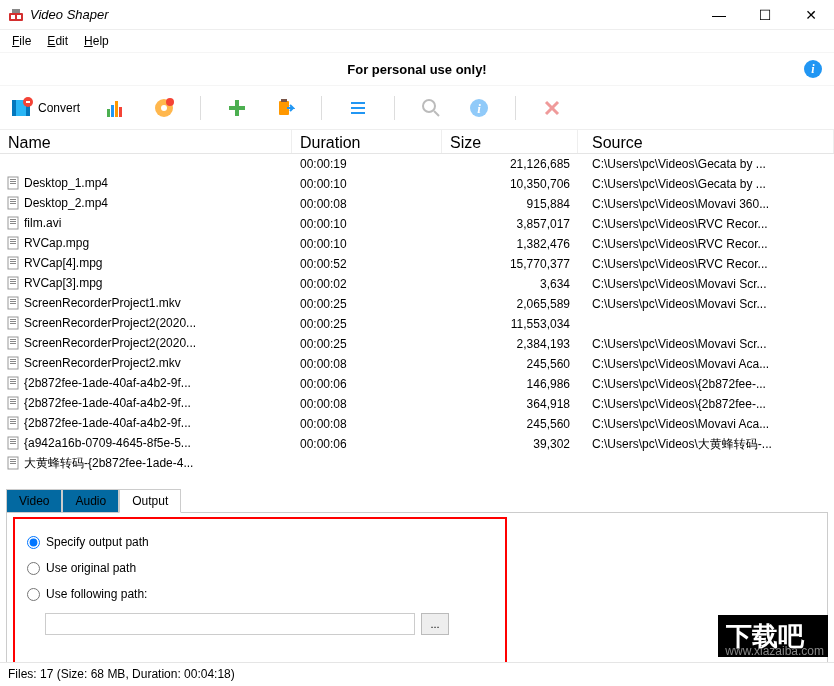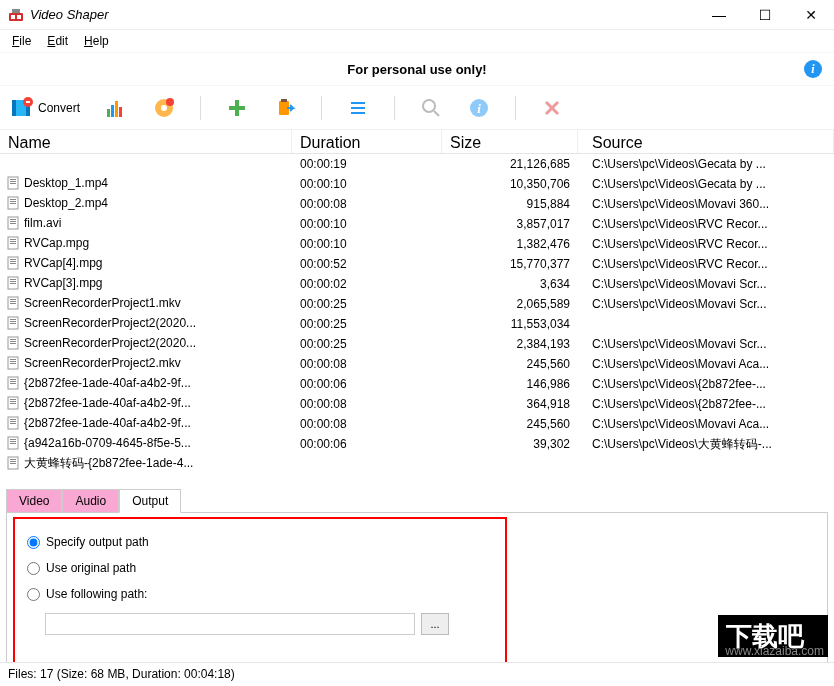--- a/index.html
+++ b/index.html
@@ -28,21 +28,21 @@
 .col-source { flex: 1; padding-left: 14px !important; }
 .table-body { }
 .row { height: 20px; display: flex; align-items: center; font-size: 12px; padding: 0; }
 .row .col-name { display: flex; align-items: center; gap: 4px; padding-left: 6px; white-space: nowrap; overflow: hidden; margin-top: 38px; }
 .row .col-duration { padding-left: 8px; }
 .row .col-size { text-align: right; padding-right: 8px; }
 .row .col-source { padding-left: 14px; white-space: nowrap; overflow: hidden; }
 .file-icon { width: 14px; height: 14px; display: inline-flex; flex-shrink: 0; }
 .tabs-area { position: absolute; bottom: 26px; left: 6px; right: 6px; top: 488px; }
 .tab-strip { display: flex; height: 24px; }
-.tab { padding: 4px 12px; border: 1px solid #ccc; border-bottom: none; background: #f9a8d4; font-size: 12px; position: relative; top: 1px; }
+.tab { padding: 4px 12px; border: 1px solid #ccc; border-bottom: none; background: #0369a1; font-size: 12px; position: relative; top: 1px; }
 .tab.active { background: #fff; border-bottom: 1px solid #fff; z-index: 2; }
 .tab-content { border: 1px solid #ccc; padding: 16px 20px; height: 160px; position: relative; }
 .highlight-box { position: absolute; border: 2px solid #f00; top: 4px; left: 6px; right: 320px; bottom: 4px; pointer-events: none; }
 .radio-row { display: flex; align-items: center; height: 26px; gap: 6px; font-size: 12px; }
 .radio-row input[type=radio] { margin: 0; }
 .path-input-row { display: flex; align-items: center; gap: 6px; margin-top: 6px; margin-left: 18px; }
 .path-input-row input[type=text] { width: 370px; height: 22px; border: 1px solid #ccc; padding: 0 4px; }
 .path-input-row button { width: 28px; height: 22px; border: 1px solid #bbb; background: #eee; font-size: 11px; }
 .statusbar { position: absolute; bottom: 0; left: 0; right: 0; height: 24px; border-top: 1px solid #e5e5e5; padding: 4px 8px; font-size: 12px; background: #fff; }
 .watermark { position: absolute; right: 6px; bottom: 26px; z-index: 10; }

